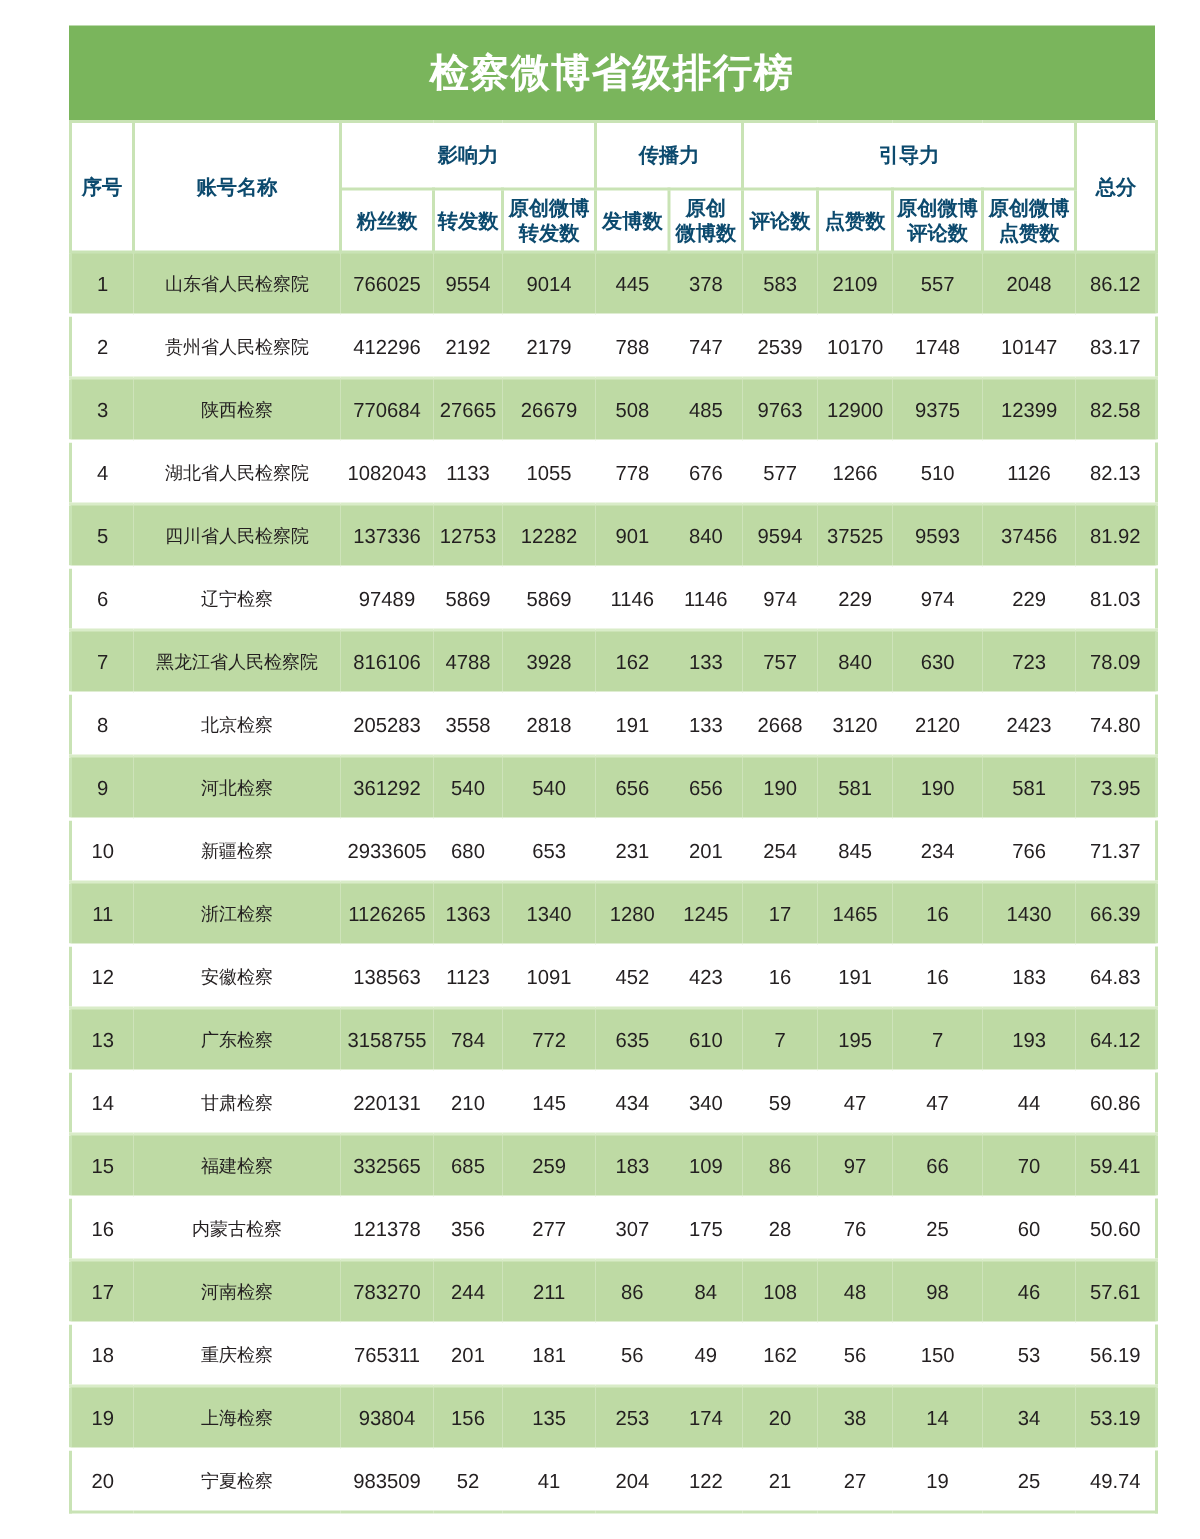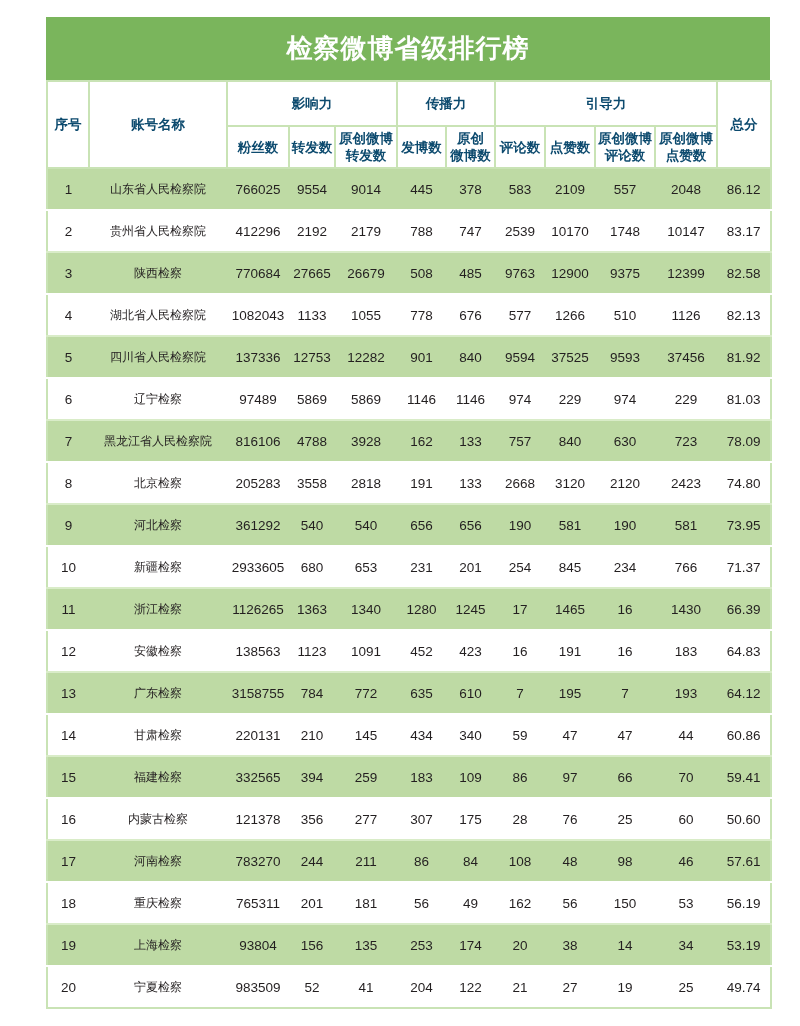--- a/index.html
+++ b/index.html
@@ -257,21 +257,21 @@
           <td>59</td>
           <td>47</td>
           <td>47</td>
           <td>44</td>
           <td>60.86</td>
         </tr>
         <tr class="row odd">
           <td>15</td>
           <td class="name">福建检察</td>
           <td>332565</td>
-          <td>394</td>
+          <td>685</td>
           <td>259</td>
           <td>183</td>
           <td>109</td>
           <td>86</td>
           <td>97</td>
           <td>66</td>
           <td>70</td>
           <td>59.41</td>
         </tr>
         <tr class="row even">

